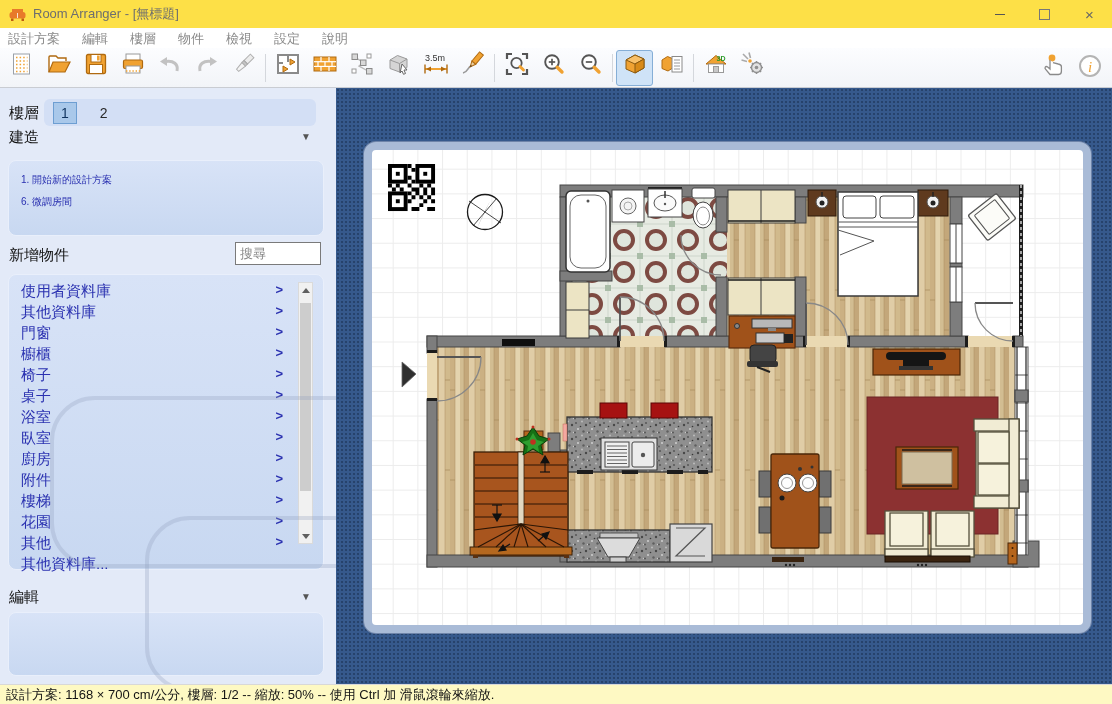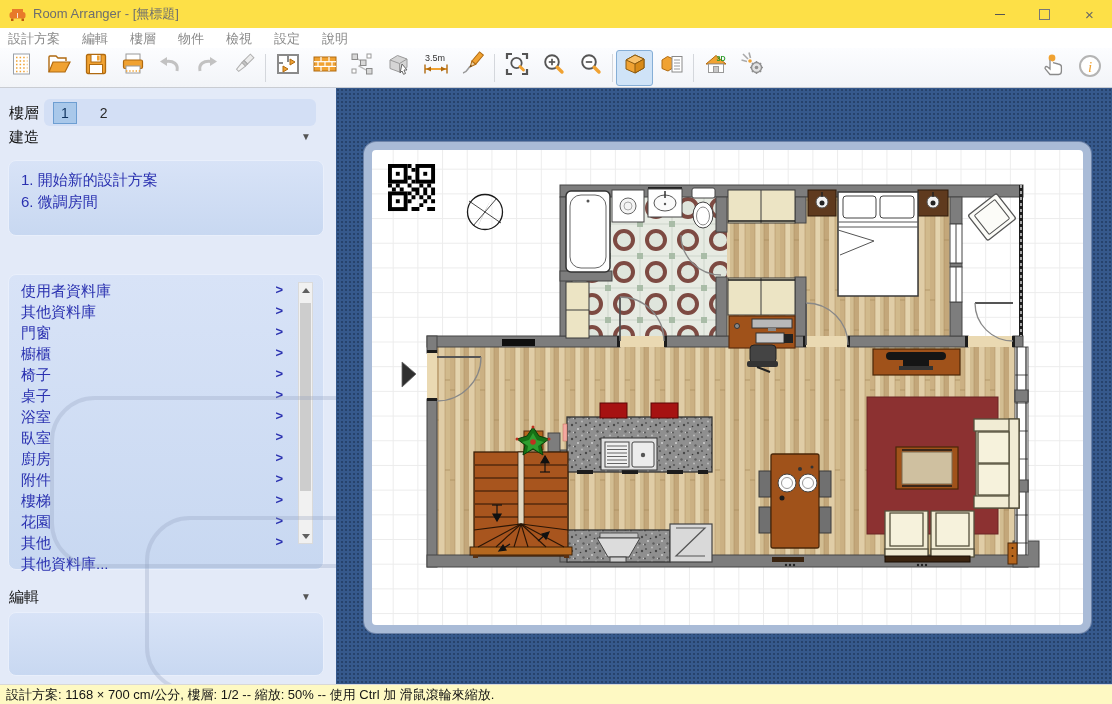--- a/index.html
+++ b/index.html
@@ -38,21 +38,21 @@
   .floors-tabs{position:absolute;left:44px;top:11px;width:272px;height:27px;background:#d3dff5;border-radius:6px;
                display:flex;align-items:center;padding-left:9px;gap:15px;box-sizing:border-box}
   .ftab{font-size:14px;color:#2a2a2a;padding:2px 7px;border:1px solid transparent}
   .ftab.active{background:#a9c8ea;border:1px solid #6d9ed2;color:#10335f}
   .sec-head{position:absolute;left:9px;width:316px;font-size:15px;color:#111}
   .collapse{position:absolute;right:14px;top:3px;font-size:10px;color:#555}
   .sec-box{position:absolute;left:8px;width:316px;box-sizing:border-box;border-radius:8px;border:1px solid #e9effb;
            background:linear-gradient(#d8e3f7,#c8d8f1)}
   #head-build{top:40px}
   #box-build{top:72px;height:76px;padding:8px 0 0 12px}
-  .build-link{display:block;line-height:22px;font-size:15px;color:#2a31b0}
+  .build-link{display:block;line-height:22px;font-size:10px;color:#2a31b0}
   #head-add{top:158px}
   .search{position:absolute;right:4px;top:-4px;width:76px;height:19px;border:1px solid #7a7a7a;font-size:13px;padding:1px 4px;font-family:inherit}
   .search::placeholder{color:#888}
   #box-obj{top:186px;height:296px}
   .obj-list{position:absolute;left:0;top:7px;right:0}
   .obj-row{height:21px;display:flex;align-items:flex-start;padding-left:12px;position:relative;font-size:15px;color:#2a31b0}
   .obj-row .chev{position:absolute;right:40px;font-weight:bold;font-size:13px;color:#2a31b0}
   .vscroll{position:absolute;right:10px;top:7px;width:15px;height:262px;background:#f1f1f1;border:1px solid #dadada;box-sizing:border-box}
   .vs-up,.vs-down{position:absolute;left:0;width:13px;height:14px;display:flex;align-items:center;justify-content:center}
   .vs-up{top:0}.vs-down{bottom:0}
@@ -339,20 +339,24 @@
 
   <div class="sec-head" id="head-build">
     <span>建造</span>
     <span class="collapse">▼</span>
   </div>
   <div class="sec-box" id="box-build">
     <a class="build-link">1. 開始新的設計方案</a>
     <a class="build-link">6. 微調房間</a>
   </div>
 
+  <div class="sec-head" id="head-add">
+    <span>新增物件</span>
+    <input class="search" placeholder="搜尋" style="">
+  </div>
   <div class="sec-box" id="box-obj">
     <div class="obj-list">
       <div class="obj-row">
           <span>使用者資料庫</span>
           <span class="chev">&gt;</span>
         </div>
       <div class="obj-row">
           <span>其他資料庫</span>
           <span class="chev">&gt;</span>
         </div>

